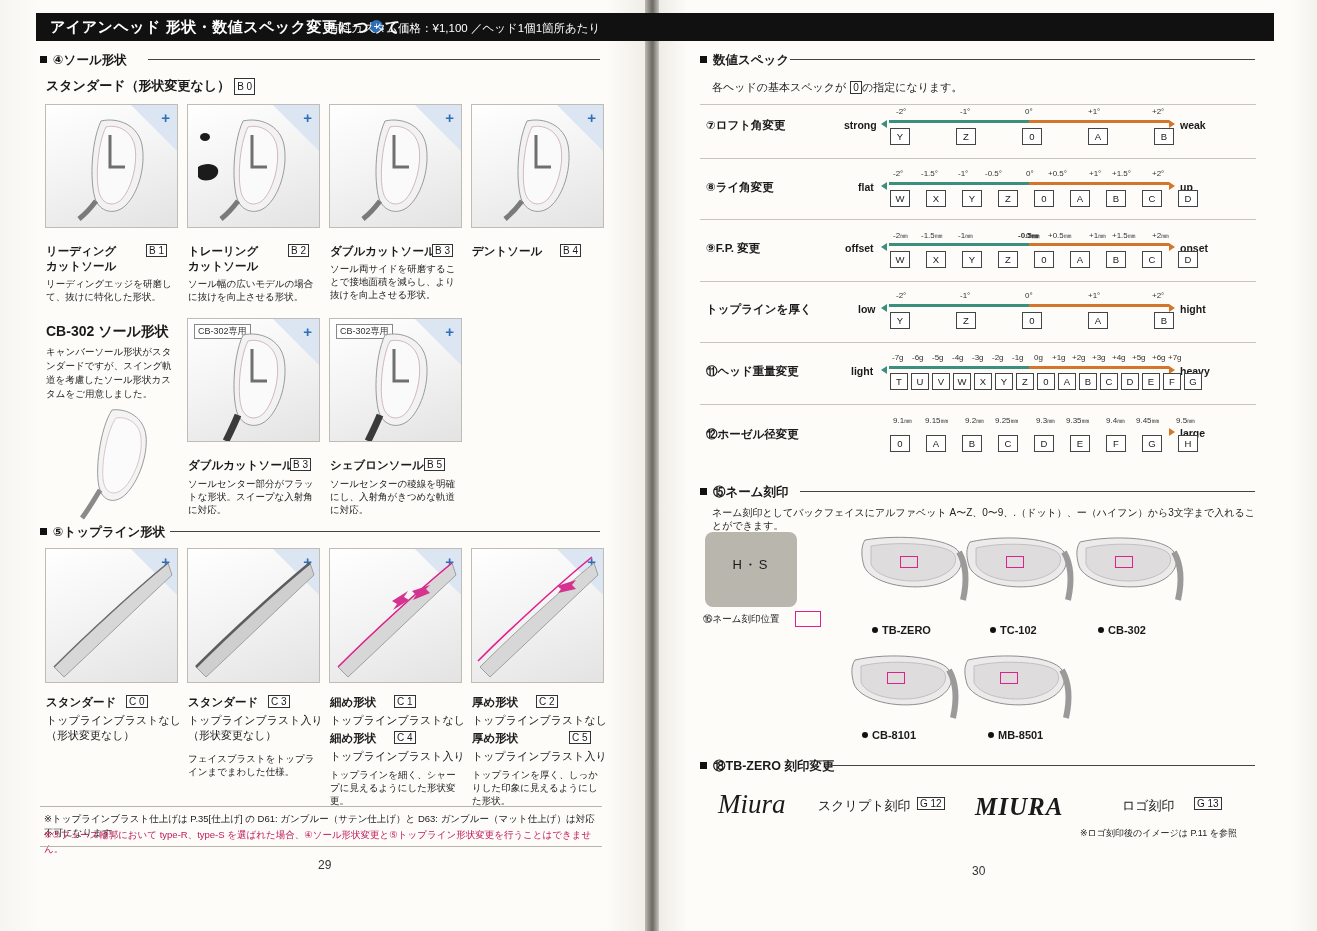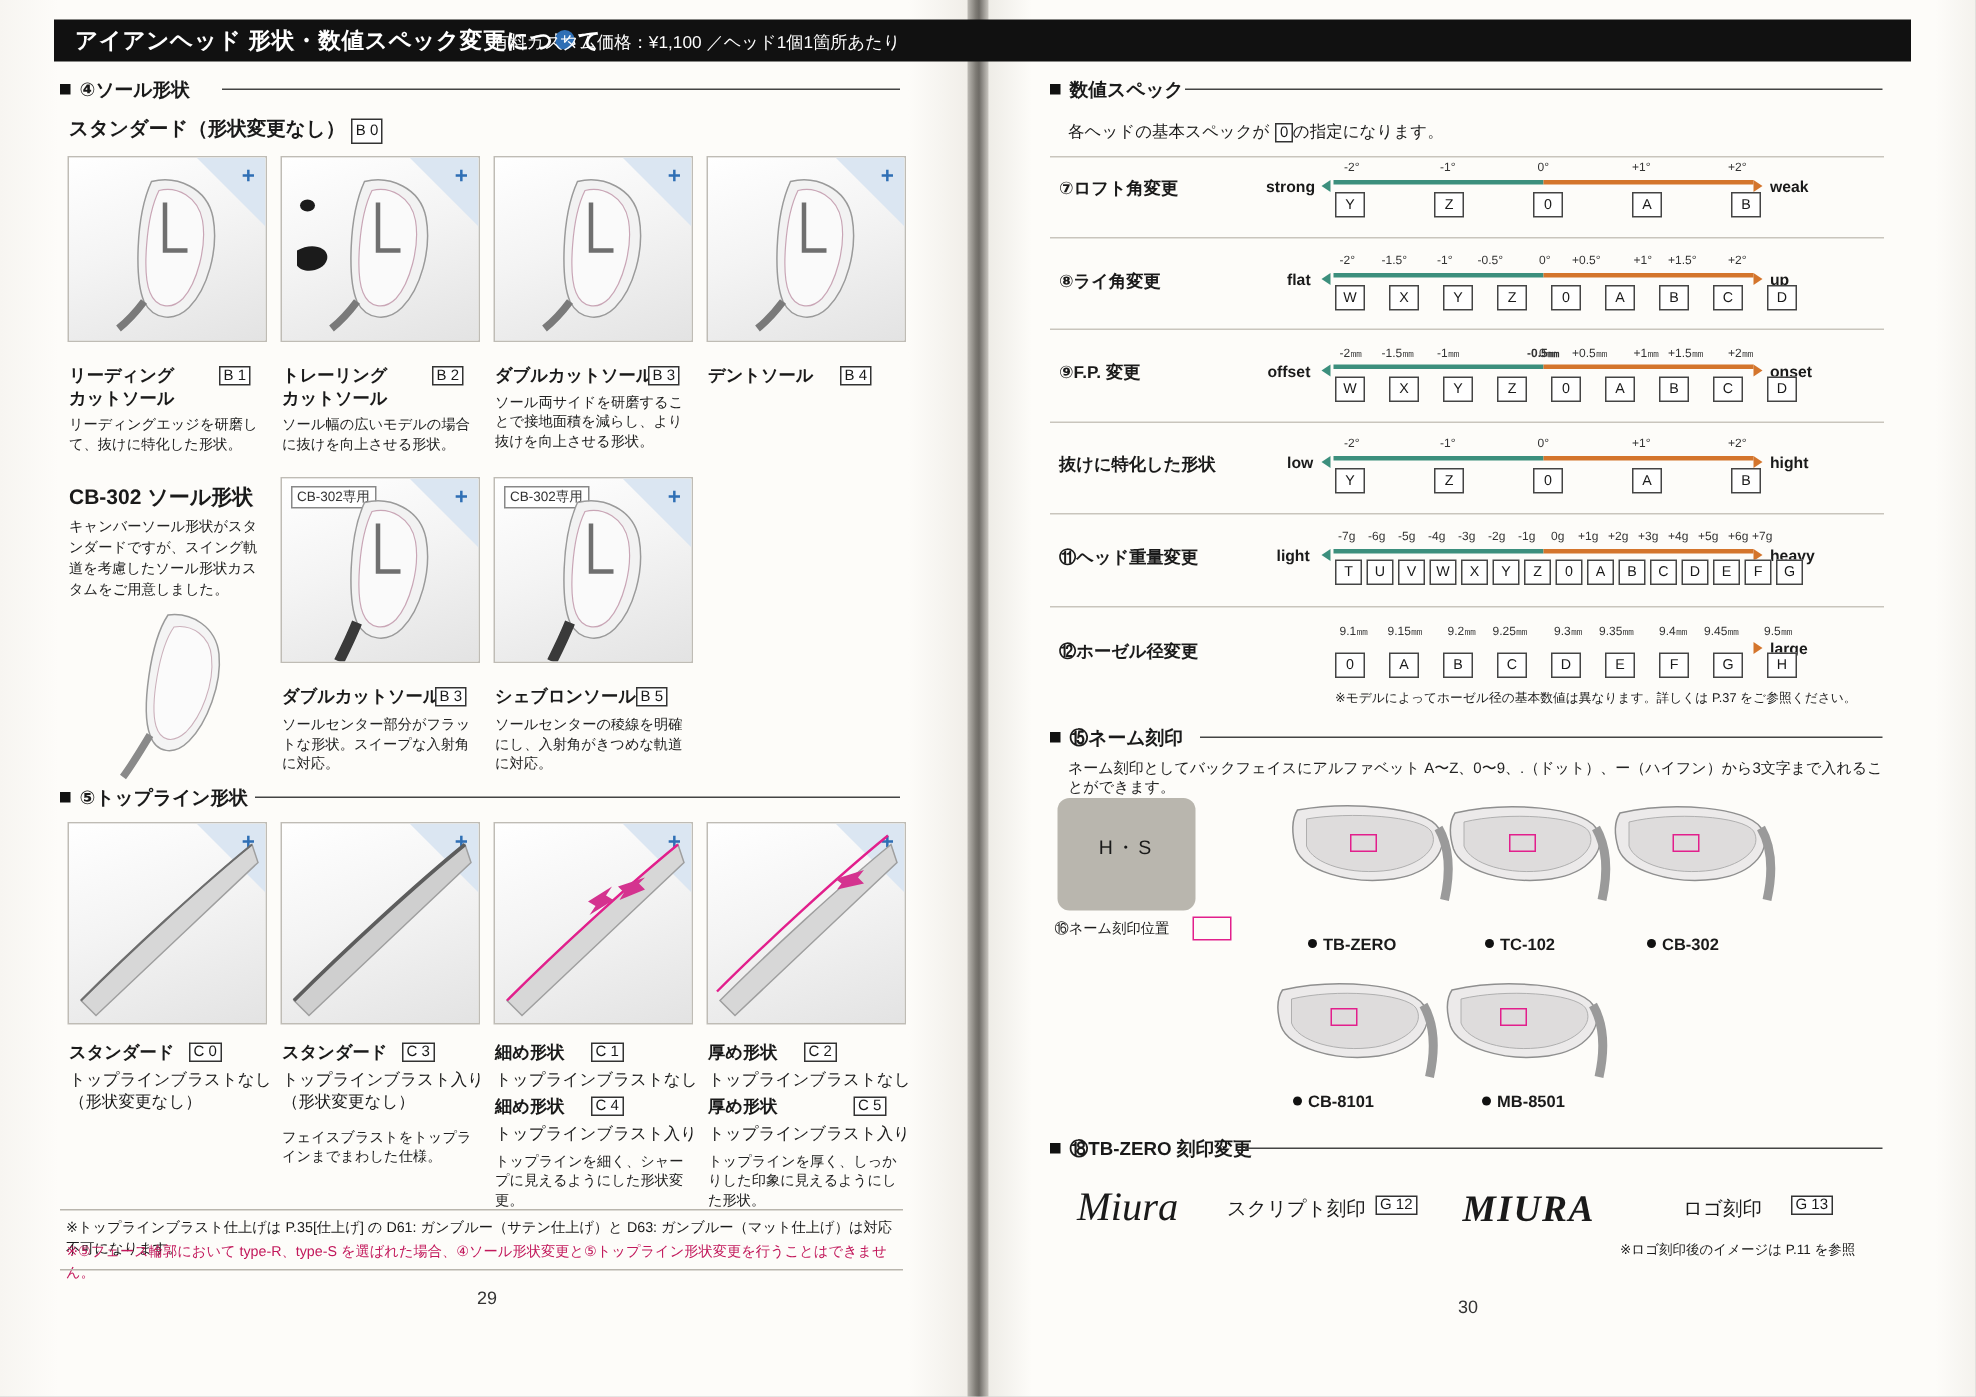--- a/index.html
+++ b/index.html
@@ -349,21 +349,21 @@
     <div class="bx" style="margin-right:16px;">Y</div>
     <div class="bx" style="margin-right:16px;">Z</div>
     <div class="bx" style="margin-right:16px;">0</div>
     <div class="bx" style="margin-right:16px;">A</div>
     <div class="bx" style="margin-right:16px;">B</div>
     <div class="bx" style="margin-right:16px;">C</div>
     <div class="bx">D</div>
   </div>
 
   <div class="hrule" style="left:700px;top:281px;width:556px;"></div>
-  <div class="specname" style="left:706px;top:302px;">抜けに特化した形状</div>
+  <div class="specname" style="left:706px;top:302px;">トップラインを厚く</div>
   <div class="side" style="left:858px;top:303px;">low</div>
   <div class="arrowL" style="left:881px;top:304px;"></div>
   <div class="scaleline" style="left:889px;top:304px;width:140px;background:#3c8f7d;"></div>
   <div class="scaleline" style="left:1029px;top:304px;width:140px;background:#d4752c;"></div>
   <div class="arrowR" style="left:1169px;top:304px;"></div>
   <div class="side" style="left:1180px;top:303px;">hight</div>
   <div class="tick" style="left:896px;top:291px;">-2°</div>
   <div class="tick" style="left:960px;top:291px;">-1°</div>
   <div class="tick" style="left:1025px;top:291px;">0°</div>
   <div class="tick" style="left:1088px;top:291px;">+1°</div>
@@ -434,21 +434,20 @@
     <div class="bx" style="margin-right:16px;">0</div>
     <div class="bx" style="margin-right:16px;">A</div>
     <div class="bx" style="margin-right:16px;">B</div>
     <div class="bx" style="margin-right:16px;">C</div>
     <div class="bx" style="margin-right:16px;">D</div>
     <div class="bx" style="margin-right:16px;">E</div>
     <div class="bx" style="margin-right:16px;">F</div>
     <div class="bx" style="margin-right:16px;">G</div>
     <div class="bx">H</div>
   </div>
-  <div class="note" style="left:890px;top:458px;width:380px;font-size:8.5px;">※モデルによってホーゼル径の基本数値は異なります。詳しくは P.37 をご参照ください。</div>
 
   <div class="sect" style="left:700px;top:484px;">
     <span class="sq"></span><span>⑮ネーム刻印</span>
   </div>
   <div class="rule" style="left:800px;top:491px;width:455px;"></div>
   <div class="desc" style="left:712px;top:506px;width:545px;font-size:10px;">ネーム刻印としてバックフェイスにアルファベット A〜Z、0〜9、.（ドット）、ー（ハイフン）から3文字まで入れることができます。</div>
 
   <div class="namebox" style="left:705px;top:532px;width:92px;height:75px;">
     <span>H・S</span>
   </div>

